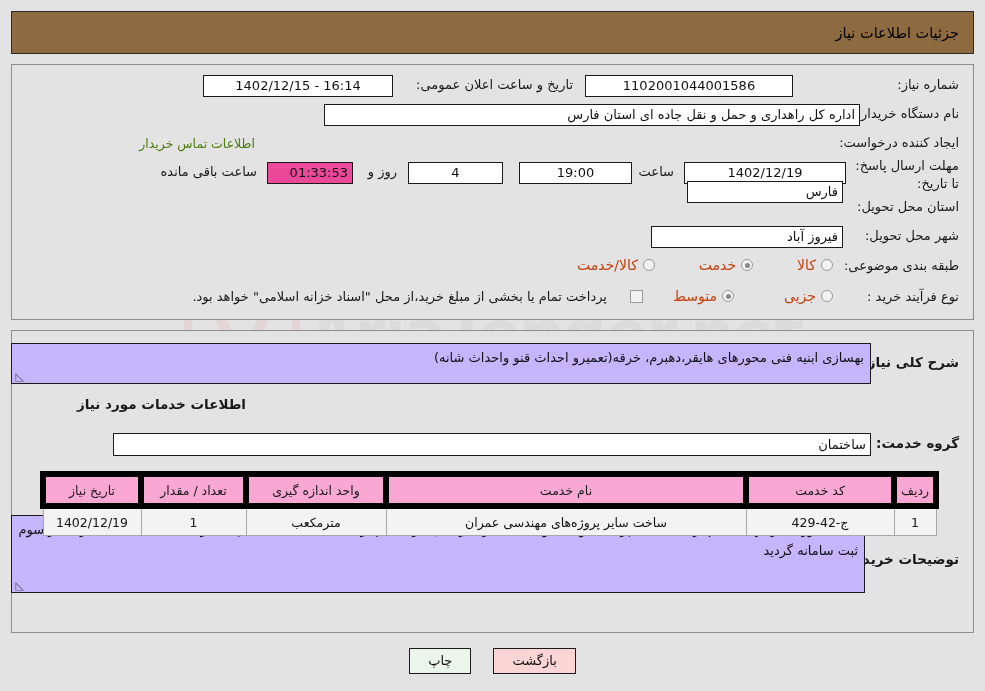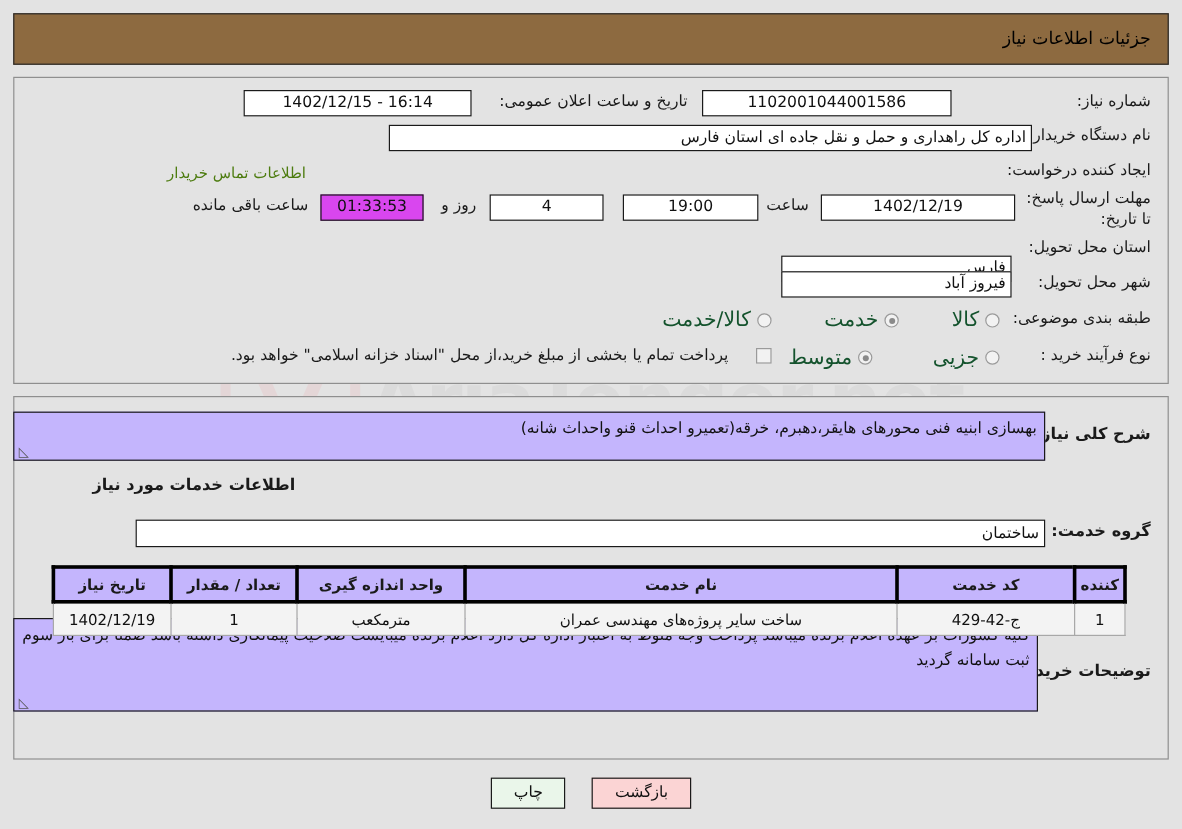--- a/index.html
+++ b/index.html
@@ -113,21 +113,21 @@
     font-size: 13px;
     color: #111;
     padding: 0 4px;
     overflow: hidden;
     text-overflow: clip;
     white-space: nowrap;
     display: block;
   }
   .fld.center { text-align: center; }
   .fld.right  { text-align: right; }
-  .fld.ivory  { background: #d946ef; text-align: center; }
+  .fld.ivory  { background: #ec4899; }
 
   .linktext {
     color: #4d7c0f;
     font-size: 12.5px;
     white-space: nowrap;
     cursor: pointer;
   }
 
   
   .radio {
@@ -143,21 +143,21 @@
   }
   .radio.on::after {
     content: "";
     position: absolute;
     top: 2.5px; left: 2.5px;
     width: 5px; height: 5px;
     border-radius: 50%;
     background: #8a8a8a;
   }
   .radio-group { display: flex; align-items: center; gap: 5px; }
-  .radio-group .rl { font-size: 17px; color: #14532d; }
+  .radio-group .rl { font-size: 14px; color: #c2410c; }
 
   .chkbox {
     display: inline-block;
     width: 13px; height: 13px;
     border: 1px solid #9a9a9a;
     background: #f2f2f2;
     box-sizing: border-box;
     vertical-align: -2px;
   }
 
@@ -200,24 +200,24 @@
     width: 893px;
     z-index: 6;
   }
   table.needs {
     width: 100%;
     border-collapse: collapse;
     font-size: 12.5px;
     table-layout: fixed;
   }
   table.needs th {
-    background: #c4b5fd;
-    border: 3px solid #000000;
+    background: #f9a8d4;
+    border: 6px solid #000000;
     height: 26px;
-    font-weight: bold;
+    font-weight: normal;
     color: #1a1a1a;
     font-size: 12.5px;
     text-align: center;
     padding: 0 2px;
   }
   table.needs td {
     background: #f3f3f3;
     border: 1px solid #a8a8a8;
     height: 26px;
     text-align: center;
@@ -295,21 +295,21 @@
   <div style="position:absolute; top:99px; right:299px;" class="lbl">ساعت</div>
   <div class="fld center" style="position:absolute; top:97px; right:341px; width:113px;">19:00</div>
   <div class="fld center" style="position:absolute; top:97px; right:470px; width:95px;">4</div>
   <div style="position:absolute; top:99px; right:576px;" class="lbl">روز و</div>
   <div class="fld ivory" style="position:absolute; top:97px; right:620px; width:86px;">01:33:53</div>
   <div style="position:absolute; top:99px; right:716px;" class="lbl">ساعت باقی مانده</div>
 
   <div class="frow" style="top:134px; right:14px;">
     <span class="lbl">استان محل تحویل:</span>
   </div>
-  <div class="fld right" style="position:absolute; top:148px; right:130px; width:192px;">فارس</div>
+  <div class="fld right" style="position:absolute; top:116px; right:130px; width:156px;">فارس</div>
 
   <div class="frow" style="top:163px; right:14px;">
     <span class="lbl">شهر محل تحویل:</span>
   </div>
   <div class="fld right" style="position:absolute; top:161px; right:130px; width:192px;">فیروز آباد</div>
 
   <div class="frow" style="top:193px; right:14px;">
     <span class="lbl">طبقه بندی موضوعی:</span>
   </div>
   <div style="position:absolute; top:192px; right:140px; display:flex; align-items:center; gap:44px;">
@@ -377,21 +377,21 @@
     <colgroup>
       <col style="width:42px">
       <col style="width:148px">
       <col style="width:360px">
       <col style="width:140px">
       <col style="width:105px">
       <col style="width:98px">
     </colgroup>
     <thead>
       <tr>
-        <th>کننده</th>
+        <th>ردیف</th>
         <th>کد خدمت</th>
         <th>نام خدمت</th>
         <th>واحد اندازه گیری</th>
         <th>تعداد / مقدار</th>
         <th>تاریخ نیاز</th>
       </tr>
     </thead>
     <tbody>
       <tr>
         <td>1</td>

